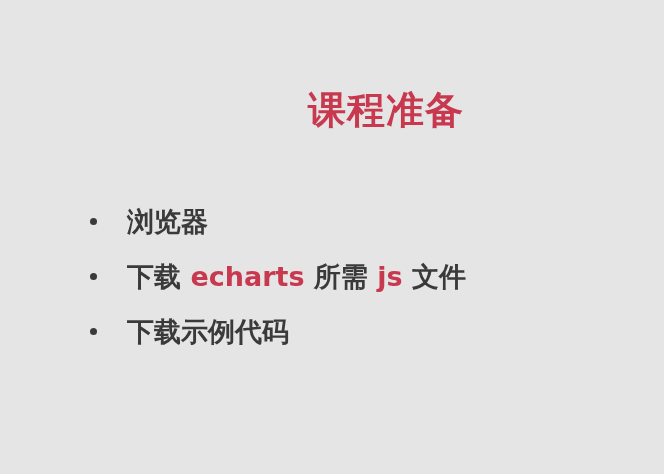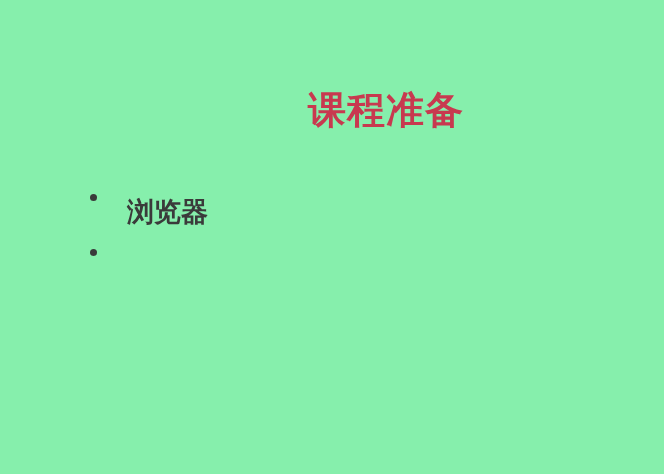--- a/index.html
+++ b/index.html
@@ -8,21 +8,21 @@
       width: 664px;
       height: 474px;
       background: #ffffff;
       overflow: hidden;
       font-family: "DejaVu Sans", "Liberation Sans", sans-serif;
     }
     .slide {
       position: relative;
       width: 664px;
       height: 474px;
-      background: #86efac;
+      background: #e5e5e5;
     }
     .title {
       position: absolute;
       left: 308px;
       top: 86px;
       font-size: 38px;
       font-weight: bold;
       color: #c8394f;
       letter-spacing: 1px;
       line-height: 48px;
@@ -33,21 +33,21 @@
       left: 84px;
       top: 194px;
       margin: 0;
       padding: 0;
       list-style: none;
     }
     .bullet-item {
       position: relative;
       height: 55px;
       display: flex;
-      align-items: flex-start;
+      align-items: center;
       white-space: nowrap;
     }
     .bullet-dot {
       width: 7px;
       height: 7px;
       border-radius: 50%;
       background: #3a3a3a;
       margin-left: 6px;
       margin-right: 30px;
       flex: none;
@@ -68,15 +68,20 @@
 <div class="slide">
   <div class="title">课程准备</div>
 
   <ul class="bullets">
     <li class="bullet-item">
       <span class="bullet-dot"></span>
       <span class="bullet-text">浏览器</span>
     </li>
     <li class="bullet-item">
       <span class="bullet-dot"></span>
+      <span class="bullet-text"><span>下载 </span><span class="accent">echarts</span><span> 所需 </span><span class="accent">js</span><span> 文件</span></span>
+    </li>
+    <li class="bullet-item">
+      <span class="bullet-dot"></span>
+      <span class="bullet-text">下载示例代码</span>
     </li>
   </ul>
 </div>
 
 </body></html>

